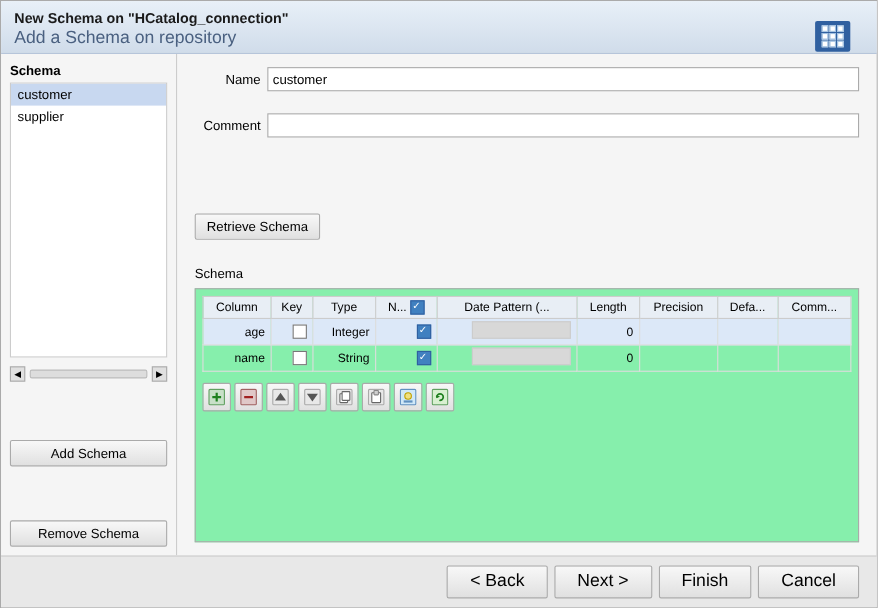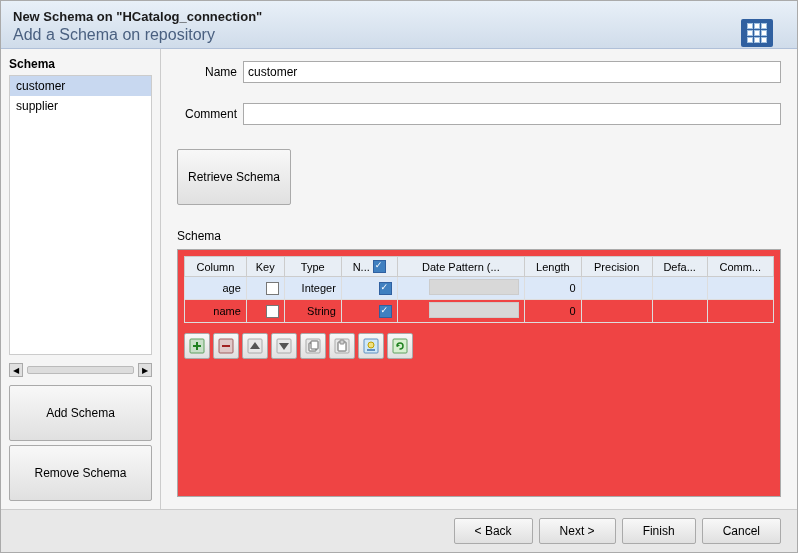--- a/index.html
+++ b/index.html
@@ -110,27 +110,28 @@
       font-size: 8px;
       cursor: pointer;
     }
     .sidebar-buttons {
       display: flex;
       flex-direction: column;
       gap: 4px;
       margin-top: 4px;
     }
     .btn {
-      padding: 20px 10px;
+      padding: 4px 10px;
       background: linear-gradient(to bottom, #f8f8f8, #e0e0e0);
       border: 1px solid #aaa;
       border-radius: 2px;
       cursor: pointer;
       font-size: 12px;
       text-align: center;
+      margin-top: 45px;
     }
     .main-content {
       flex: 1;
       padding: 12px 16px;
       display: flex;
       flex-direction: column;
       gap: 20px;
     }
     .field-row {
       display: flex;
@@ -158,21 +159,21 @@
       display: flex;
       flex-direction: column;
     }
     .schema-section-label {
       font-size: 12px;
       margin-bottom: 6px;
       font-weight: normal;
     }
     .schema-box {
       border: 1px solid #aaa;
-      background: #ef4444;
+      background: #86efac;
       flex: 1;
       display: flex;
       flex-direction: column;
       padding: 6px;
     }
     .schema-table {
       width: 100%;
       border-collapse: collapse;
       font-size: 11px;
     }
@@ -248,21 +249,21 @@
       display: flex;
       justify-content: flex-end;
       gap: 6px;
     }
     .footer-btn {
       padding: 5px 20px;
       background: linear-gradient(to bottom, #f8f8f8, #e0e0e0);
       border: 1px solid #aaa;
       border-radius: 2px;
       cursor: pointer;
-      font-size: 12px;
+      font-size: 16px;
       min-width: 70px;
       text-align: center;
     }
     .grid-icon {
       display: inline-grid;
       grid-template-columns: repeat(3,6px);
       grid-template-rows: repeat(3,6px);
       gap: 1px;
       margin: 2px;
     }

